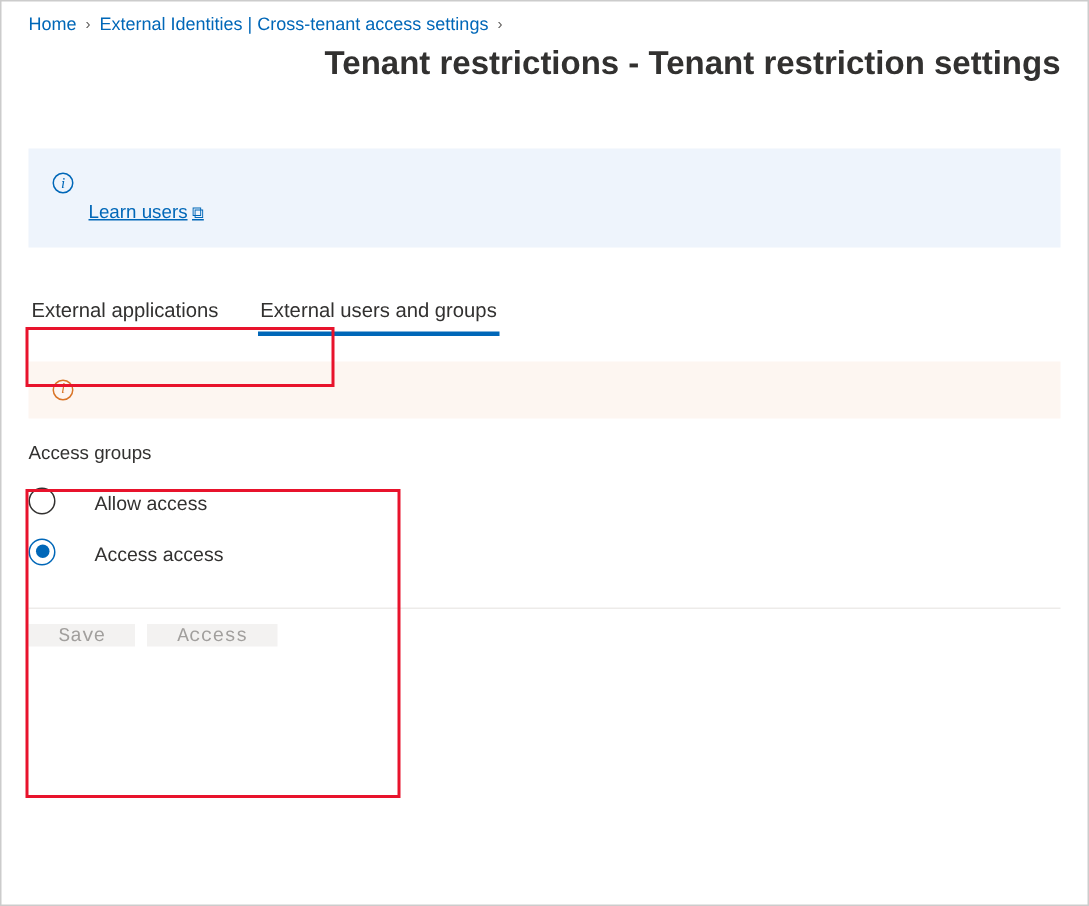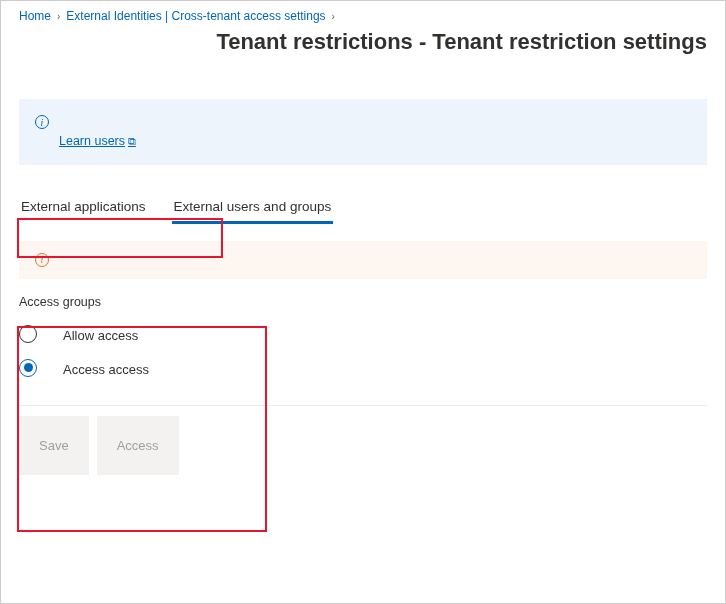--- a/index.html
+++ b/index.html
@@ -116,26 +116,27 @@
       background: #0067b8;
     }
     .footer {
       margin-top: 28px;
       padding-top: 10px;
       border-top: 1px solid #edebe9;
       display: flex;
       gap: 8px;
     }
     .btn {
-      padding: 22px 20px;
+      padding: 0 20px;
       font-size: 13px;
       background: #f3f2f1;
       color: #a19f9d;
       border: none;
       cursor: default;
+      font-family: Liberation Mono, monospace;
     }
     
     .hl {
       position: absolute;
       border: 2.5px solid #e8132c;
       pointer-events: none;
     }
     .hl1 { left: 16px; top: 217px; width: 206px; height: 40px; }
     .hl2 { left: 16px; top: 325px; width: 250px; height: 206px; }
     .rel { position: relative; }

